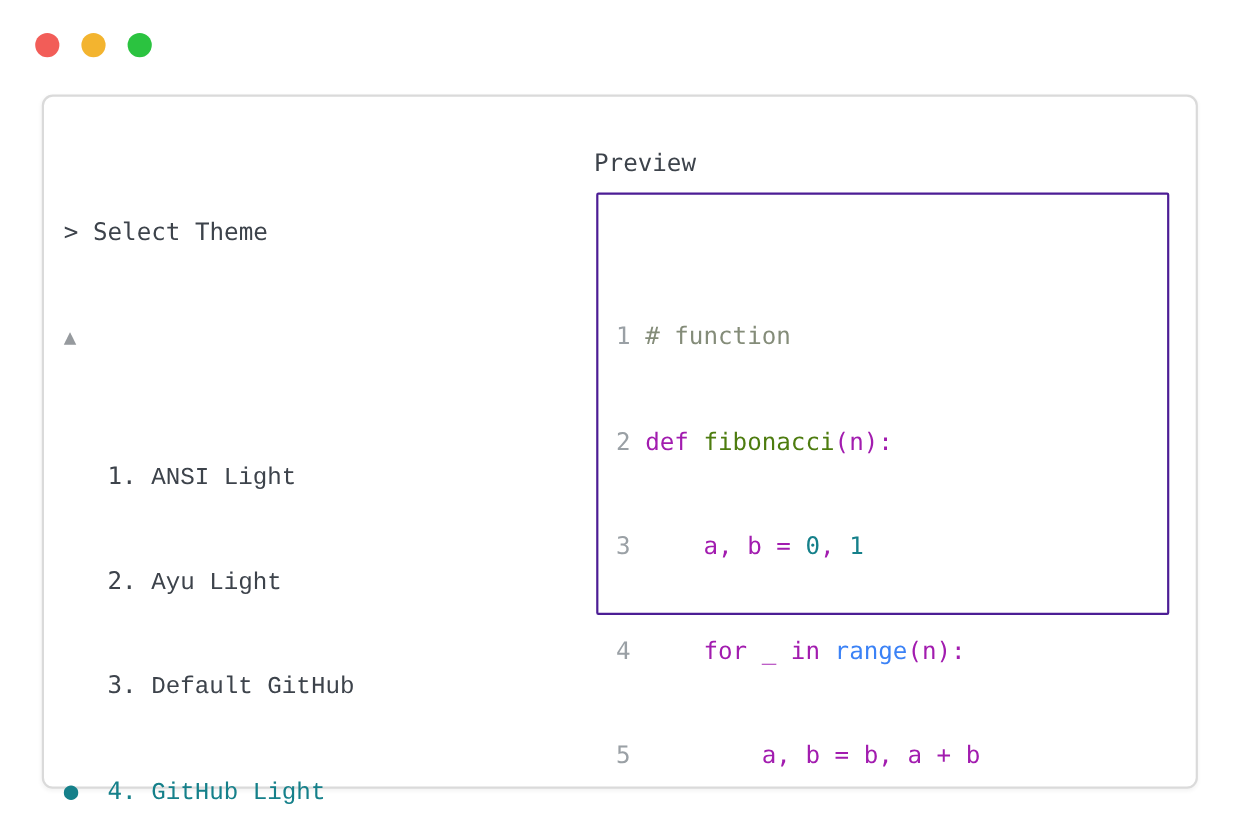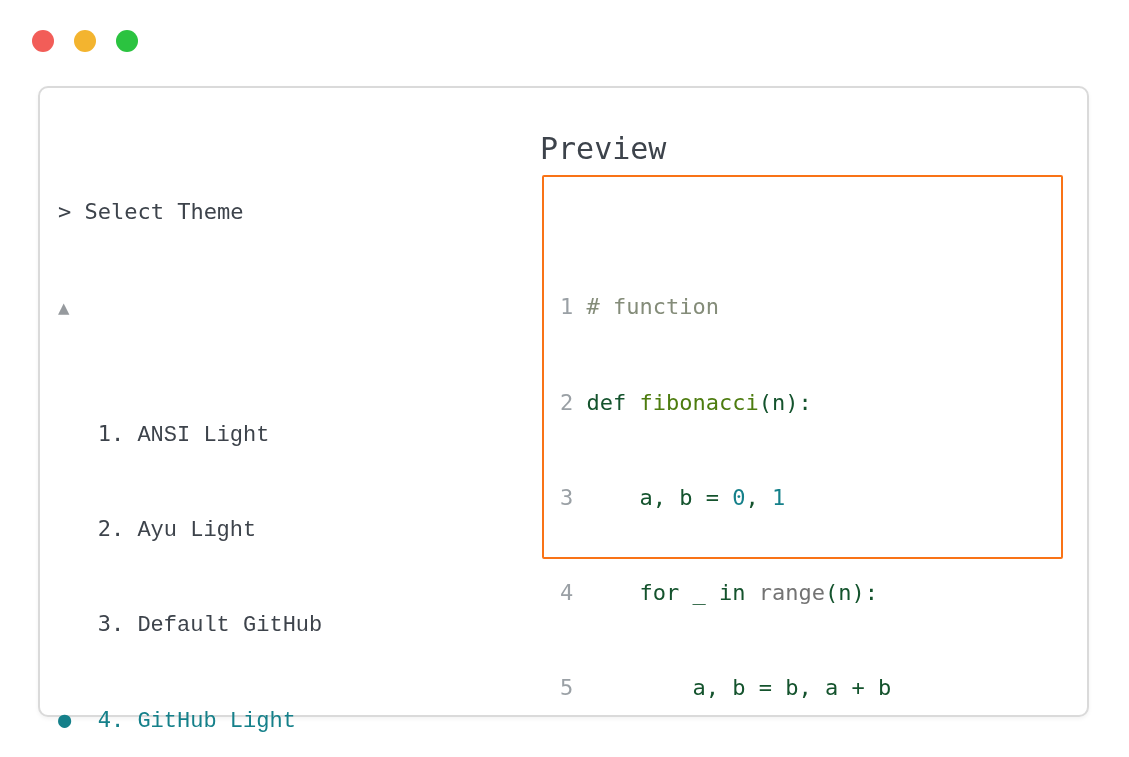--- a/index.html
+++ b/index.html
@@ -61,49 +61,49 @@
   .tname   { margin-left: 1ch; font-family: Liberation Mono, monospace; }
   .variant { margin-left: 1ch; color: #a6abb0; }
   .theme-row { cursor: pointer; }
   .theme-row.selected .num,
   .theme-row.selected .tname { color: #15808a; }
 
   .preview-title {
     position: absolute;
     left: 500px;
     top: 45px;
-    font-size: 30px;
+    font-size: 22px;
     line-height: 31.7px;
     color: #3d434b;
   }
   .preview-box {
     position: absolute;
     left: 502px;
     top: 87px;
     width: 517px;
     height: 380px;
-    border: 2px solid #f97316;
+    border: 2px solid #4c1d95;
     border-radius: 2px;
     background: #ffffff;
   }
   .code {
     padding: 51px 0 0 16px;
     font-size: 22px;
     line-height: 31.7px;
     white-space: pre;
     color: #3d434b;
   }
   .code-line { height: 31.7px; }
 
   .ln { color: #9aa0a5; }
   .cm { color: #848c79; }   
   .fn { color: #4d7c0f; }   
   .nm { color: #15808a; }   
-  .fc { color: #737373; text-align: right; }   
-  .pl { color: #14532d; }
+  .fc { color: #3b82f6; text-align: right; }   
+  .pl { color: #a21caf; }
 </style>
 </head>
 <body>
 
 <div class="canvas">
 
   <span class="dot red"></span>
   <span class="dot yellow"></span>
   <span class="dot green"></span>
 

